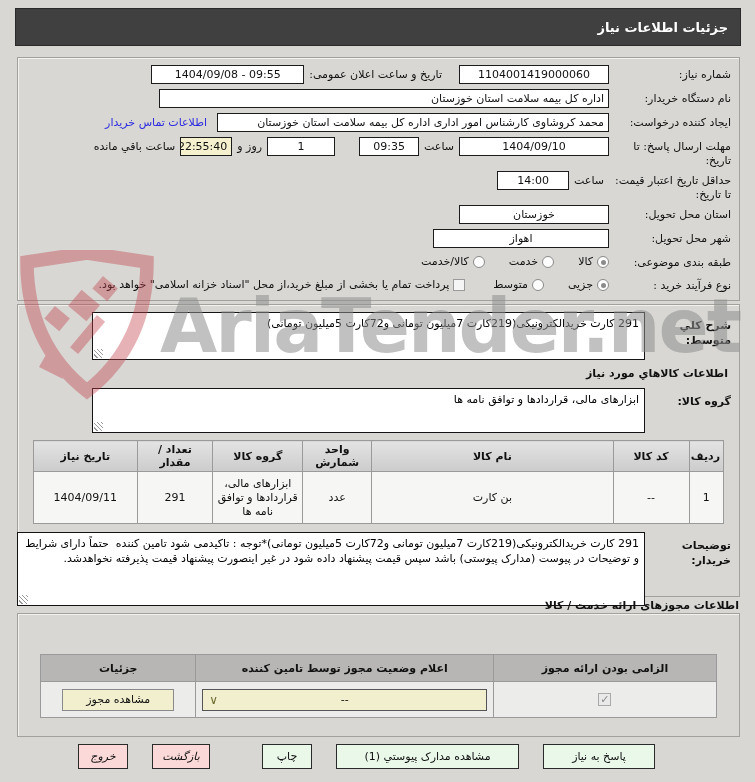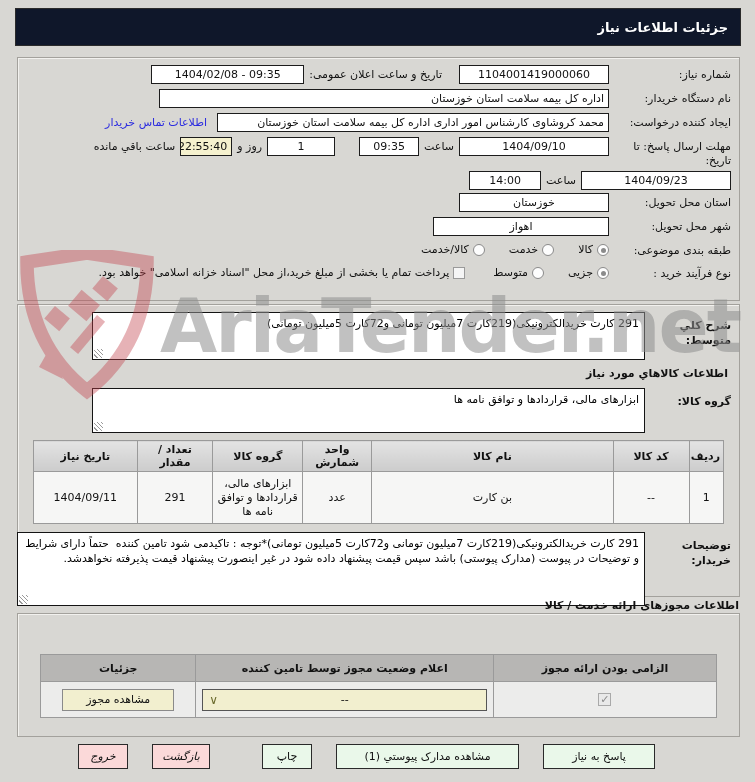--- a/index.html
+++ b/index.html
@@ -11,21 +11,21 @@
     color:#111;
     direction:rtl;
     position:relative;
     overflow:hidden;
   }
   .page { position:relative; width:755px; height:782px; }
 
   
   .title-bar {
     position:absolute; top:8px; right:14px; left:15px; height:38px;
-    background:#0f172a; border:1px solid #2a2a2a;
+    background:#404040; border:1px solid #2a2a2a;
     color:#fff; font-weight:bold; font-size:13px;
     display:flex; align-items:center; padding-right:12px;
   }
 
   
   .panel {
     position:absolute; right:15px; left:17px;
     border:1px solid #a3a19c;
     box-shadow: inset 1px 1px 0 #f2f1ee;
   }
@@ -134,21 +134,21 @@
 <div class="page">
 
   <div class="title-bar">جزئیات اطلاعات نیاز</div>
 
   <div class="panel panel1">
 
     <div class="frow">
       <div class="flabel">شماره نیاز:</div>
       <div class="vbox center" style="width:150px">1104001419000060</div>
       <div class="inline-lbl" style="margin-right:12px">تاریخ و ساعت اعلان عمومی:</div>
-      <div class="vbox center" style="width:153px">09:35 - 1404/02/08</div>
+      <div class="vbox center" style="width:153px">09:55 - 1404/09/08</div>
     </div>
 
     <div class="frow">
       <div class="flabel">نام دستگاه خریدار:</div>
       <div class="vbox" style="width:450px">اداره کل بیمه سلامت استان خوزستان</div>
     </div>
 
     <div class="frow">
       <div class="flabel">ایجاد کننده درخواست:</div>
       <div class="vbox" style="width:392px">محمد کروشاوی کارشناس امور اداری اداره کل بیمه سلامت استان خوزستان</div>
@@ -161,21 +161,21 @@
       <div class="inline-lbl">ساعت</div>
       <div class="vbox center" style="width:60px">09:35</div>
       <div class="gap24"></div>
       <div class="vbox center" style="width:68px">1</div>
       <div class="inline-lbl">روز و</div>
       <div class="vbox center cream" style="width:52px">22:55:40</div>
       <div class="inline-lbl">ساعت باقي مانده</div>
     </div>
 
     <div class="frow" style="margin-bottom:3px">
-      <div class="vbox center" style="width:150px">1404/09/23</div>
+      <div class="flabel">حداقل تاریخ اعتبار قیمت: تا تاریخ:</div>
       <div class="inline-lbl">ساعت</div>
       <div class="vbox center" style="width:72px">14:00</div>
     </div>
 
     <div class="frow">
       <div class="flabel">استان محل تحویل:</div>
       <div class="vbox center" style="width:150px">خوزستان</div>
     </div>
 
     <div class="frow">

